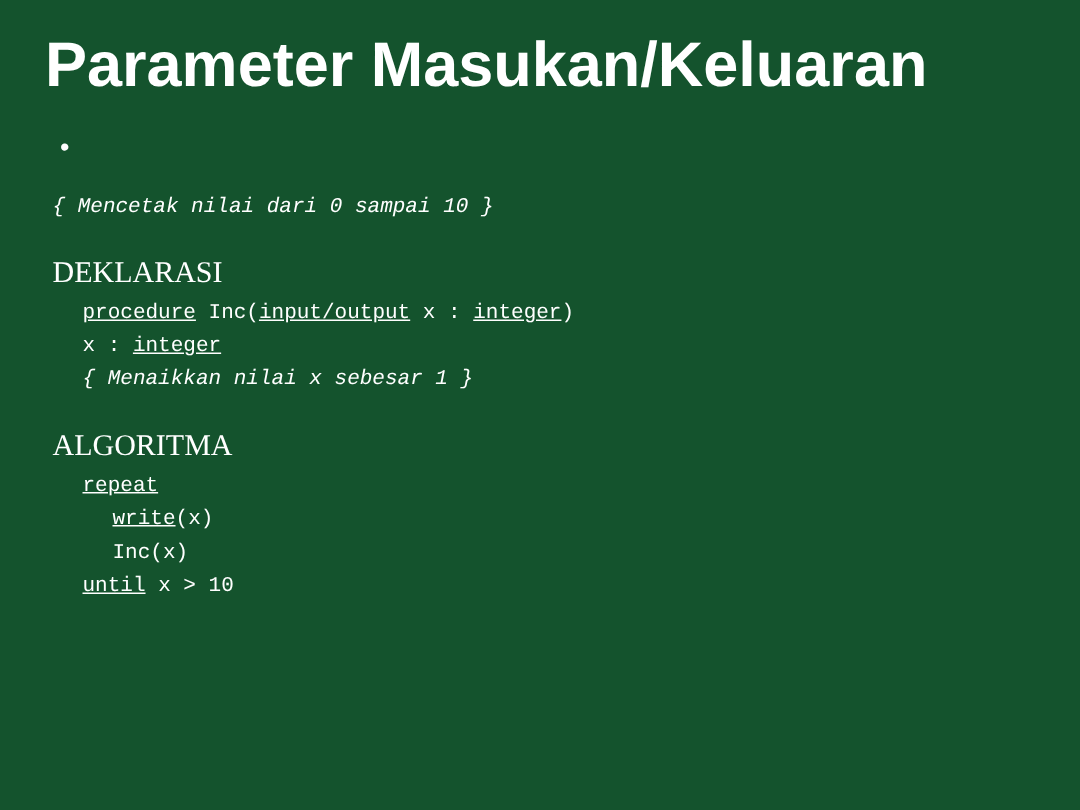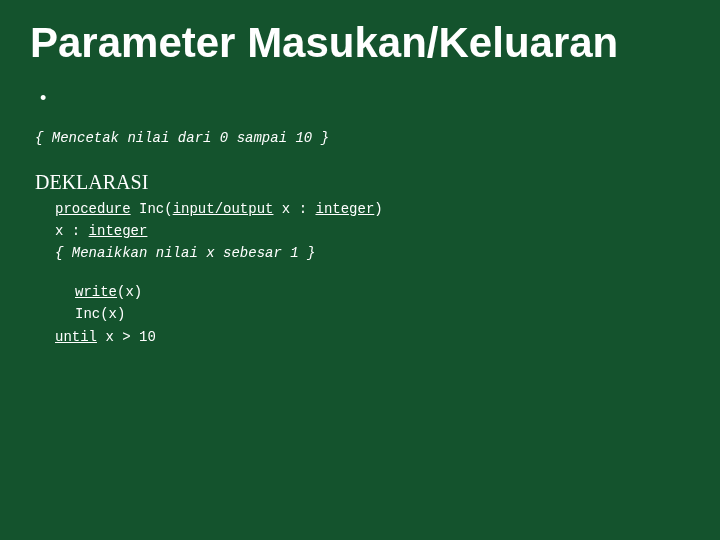--- a/index.html
+++ b/index.html
@@ -102,18 +102,20 @@
   </div>
 
   <div class="code-block">
     <span class="code-line section-label">DEKLARASI</span>
     <span class="code-line code-indent-1"><span class="code-keyword">procedure</span> Inc(<span class="code-keyword">input/output</span> x : <span class="code-keyword">integer</span>)</span>
     <span class="code-line code-indent-1">x : <span class="code-keyword">integer</span></span>
     <span class="code-line code-indent-1 code-comment">{ Menaikkan nilai x sebesar 1 }</span>
   </div>
 
   <div class="code-block">
+    <span class="code-line section-label">ALGORITMA</span>
+    <span class="code-line code-indent-1"><span class="code-keyword">repeat</span></span>
     <span class="code-line code-indent-2"><span class="code-keyword">write</span>(x)</span>
     <span class="code-line code-indent-2">Inc(x)</span>
     <span class="code-line code-indent-1"><span class="code-keyword">until</span> x &gt; 10</span>
   </div>
 
 </div>
 
 </body></html>

